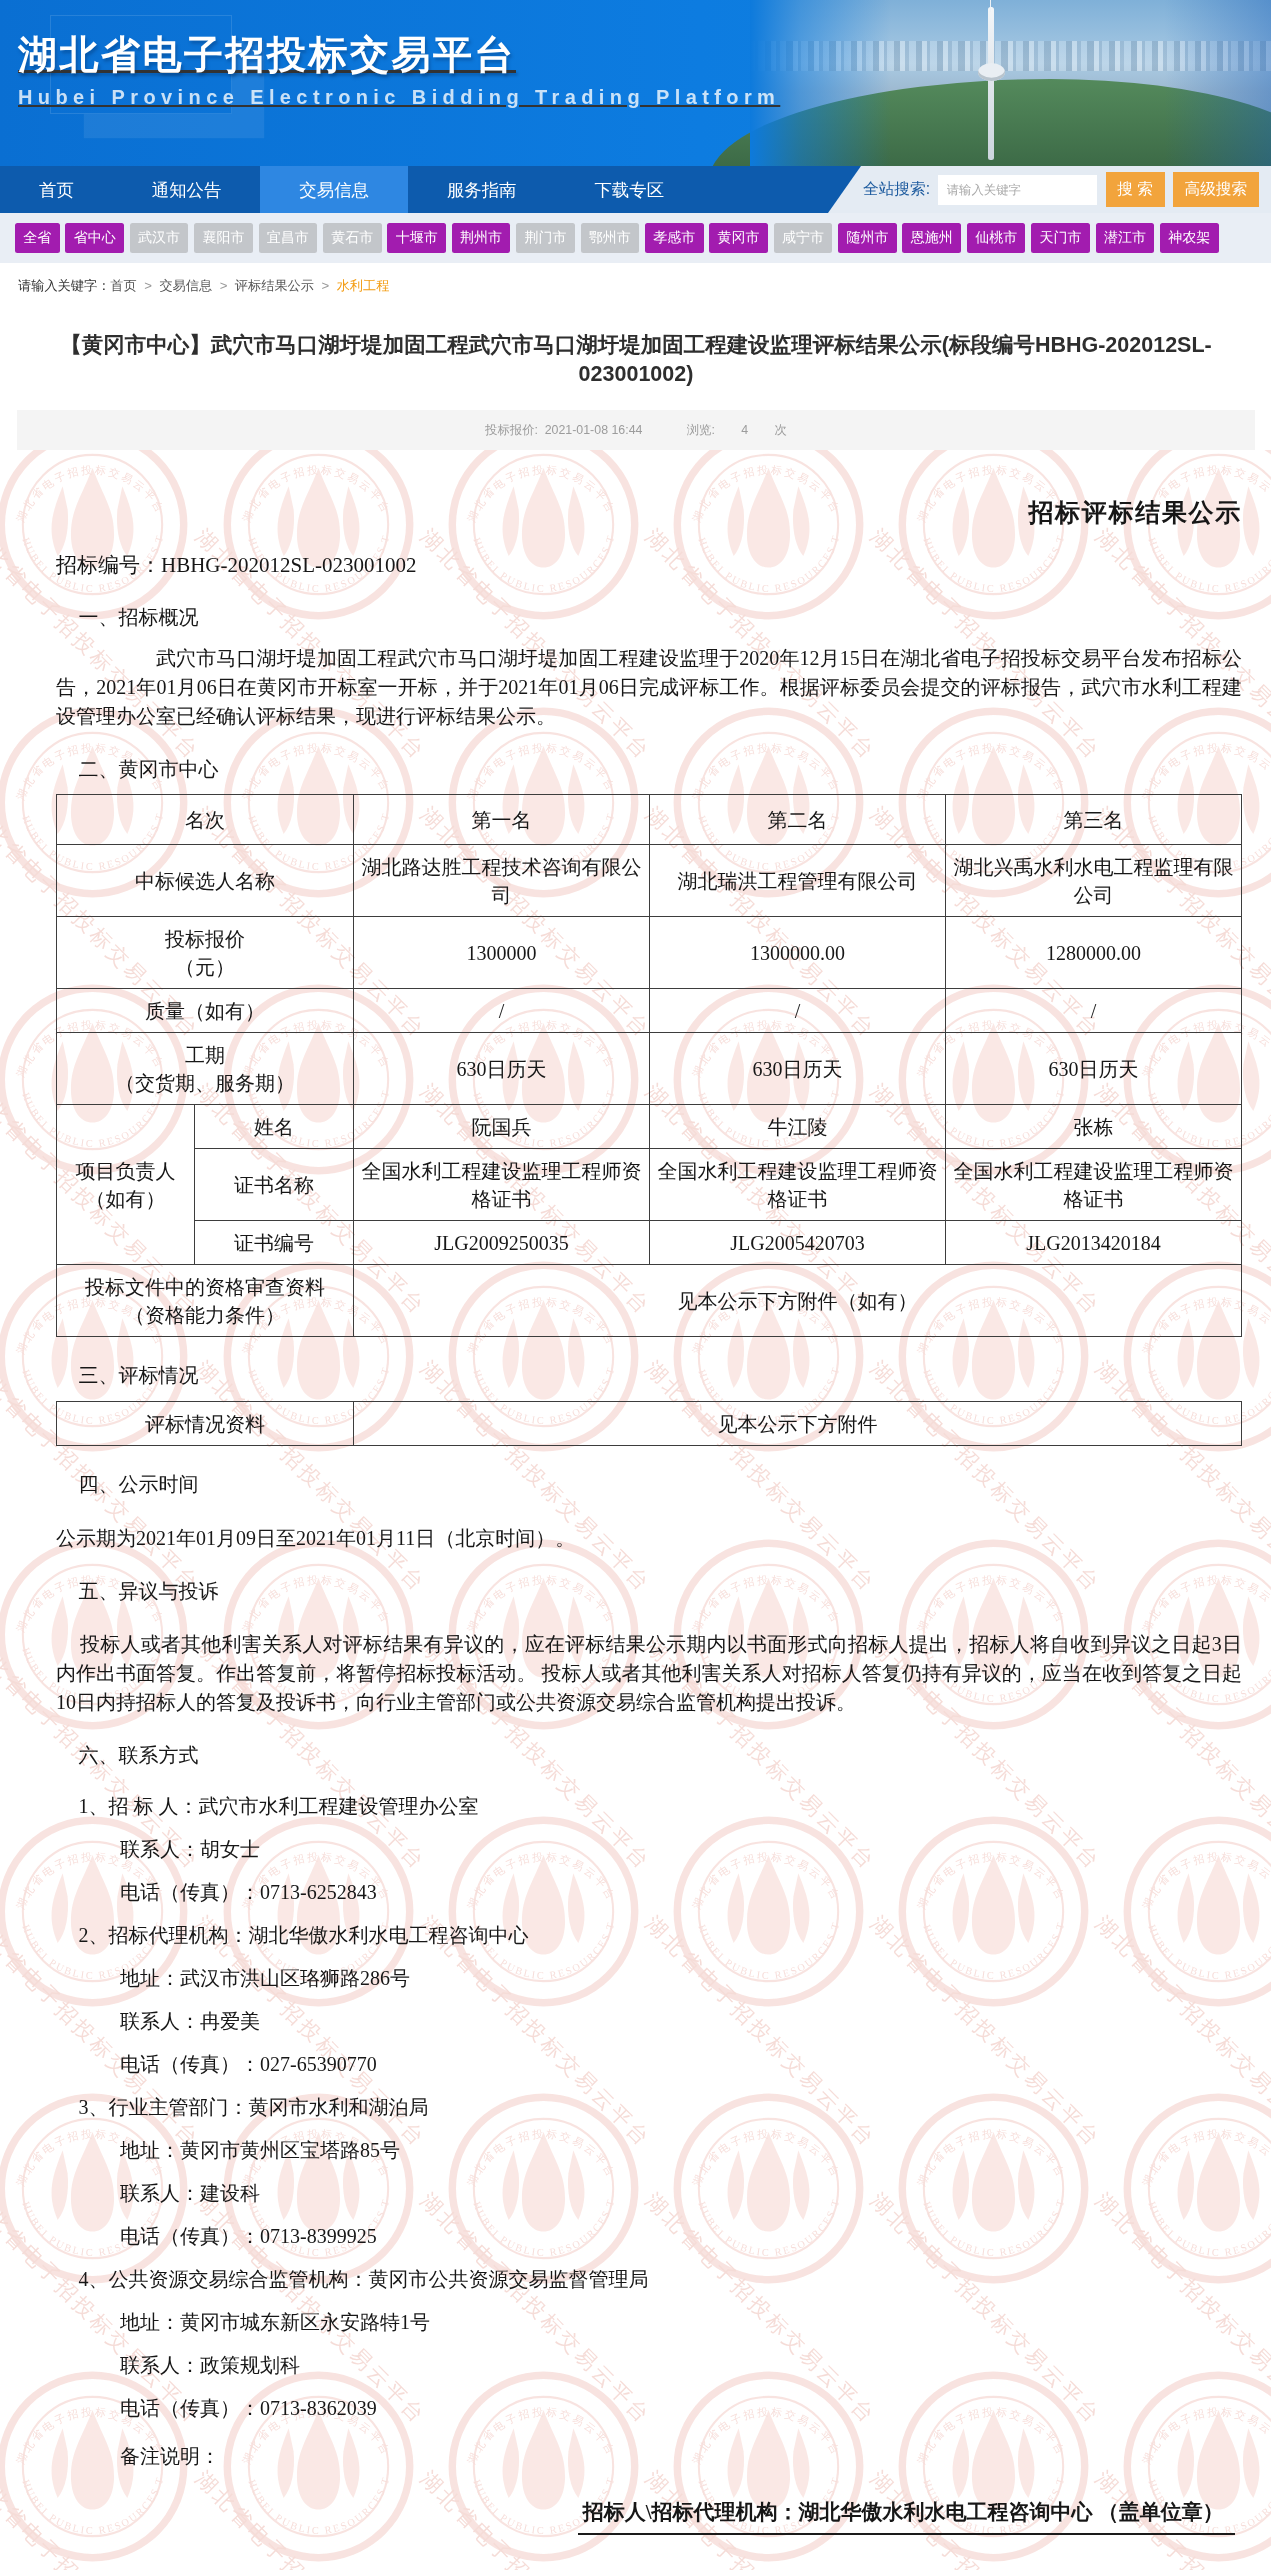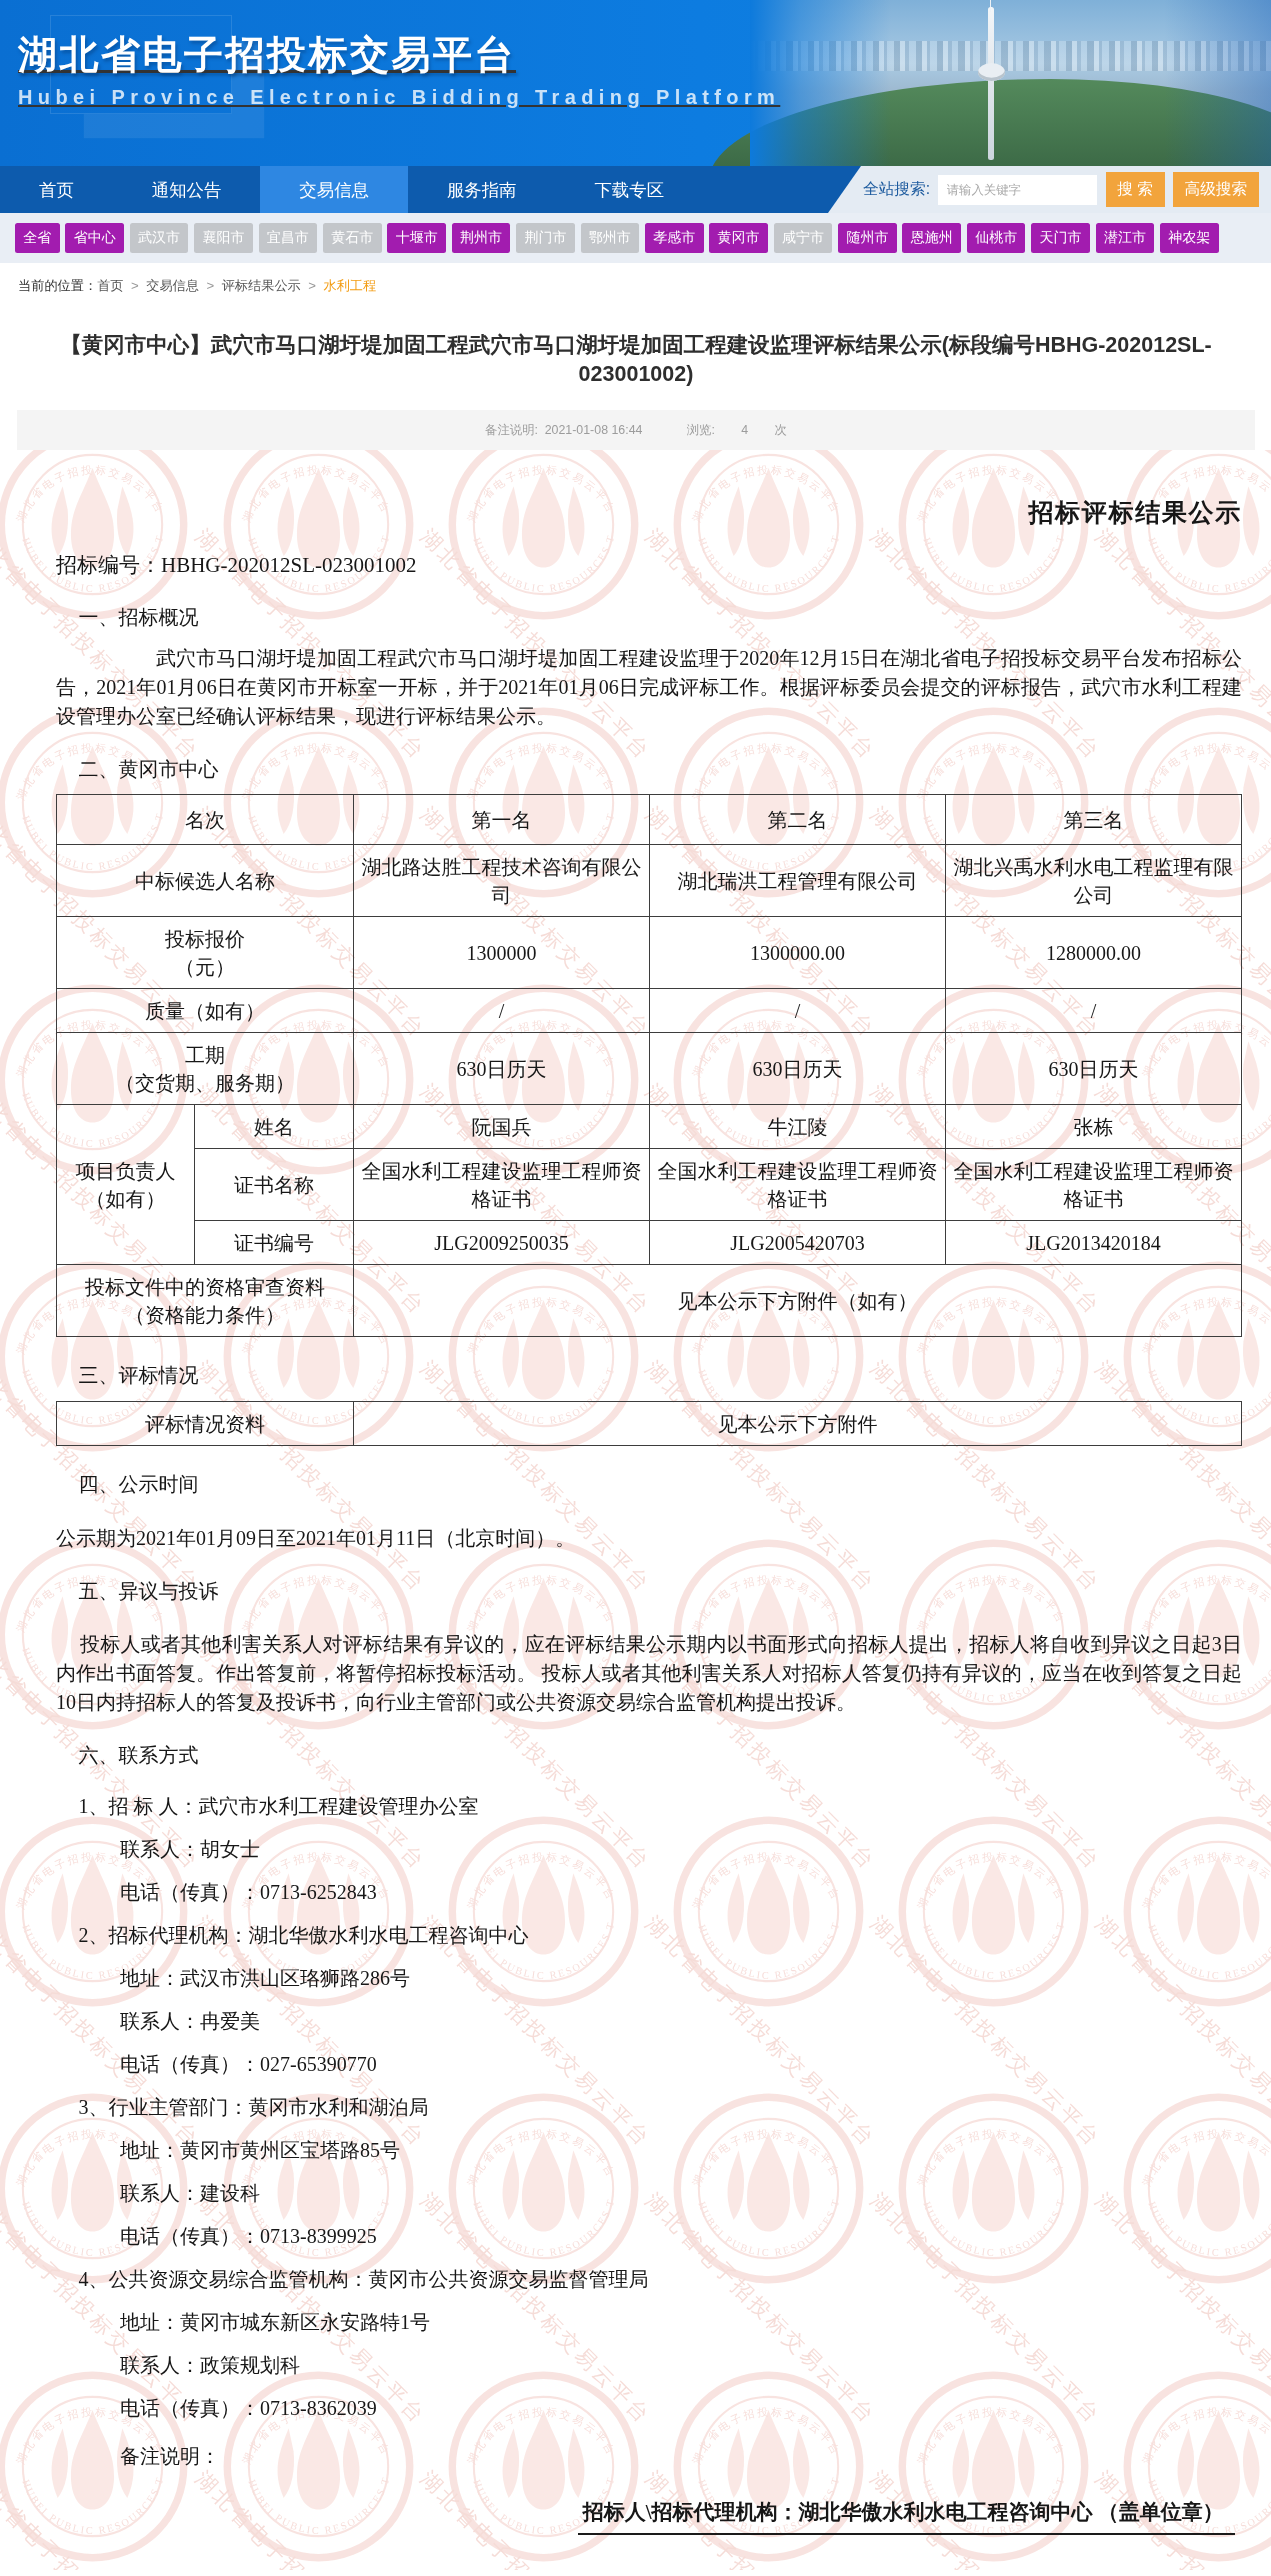--- a/index.html
+++ b/index.html
@@ -210,28 +210,28 @@
       <span class="region-tab off">咸宁市</span>
       <span class="region-tab on">随州市</span>
       <span class="region-tab on">恩施州</span>
       <span class="region-tab on">仙桃市</span>
       <span class="region-tab on">天门市</span>
       <span class="region-tab on">潜江市</span>
       <span class="region-tab on">神农架</span>
     </div>
 
   <div class="breadcrumb">
-    <span class="bc-label">当前的位置：</span><span id="bcItems"><span class="bc-item">首页</span><span class="bc-sep">&gt;</span><span class="bc-item">交易信息</span><span class="bc-sep">&gt;</span><span class="bc-item">评标结果公示</span><span class="bc-sep">&gt;</span><span class="bc-item last">水利工程</span></span>
+    <span class="bc-label">请输入关键字：</span><span id="bcItems"><span class="bc-item">首页</span><span class="bc-sep">&gt;</span><span class="bc-item">交易信息</span><span class="bc-sep">&gt;</span><span class="bc-item">评标结果公示</span><span class="bc-sep">&gt;</span><span class="bc-item last">水利工程</span></span>
   </div>
 
   <main>
     <h2 class="page-title">【黄冈市中心】武穴市马口湖圩堤加固工程武穴市马口湖圩堤加固工程建设监理评标结果公示(标段编号HBHG-202012SL-023001002)</h2>
 
     <div class="meta-strip">
-      <span>备注说明:</span>
+      <span>投标报价:</span>
       <span>2021-01-08 16:44</span>
       <span class="meta-gap"></span>
       <span>浏览:</span>
       <span class="meta-views-gap"></span>
       <span>4</span>
       <span class="meta-views-gap"></span>
       <span>次</span>
     </div>
 
     <div class="doc">

